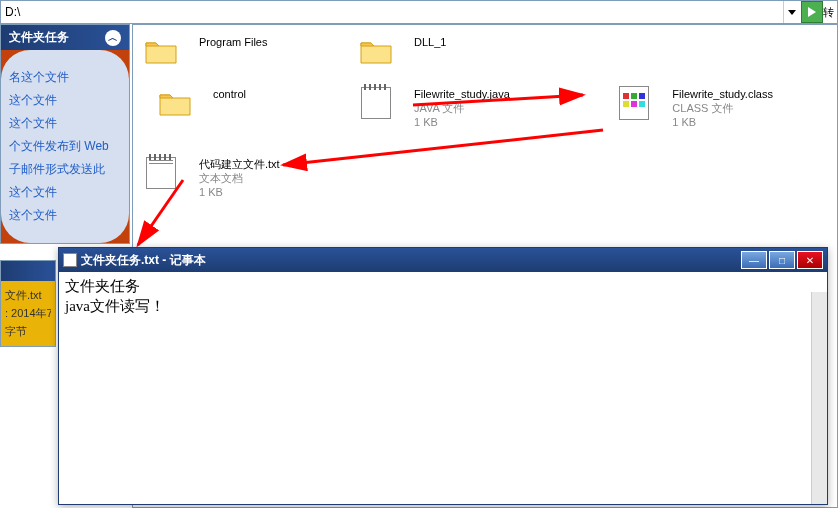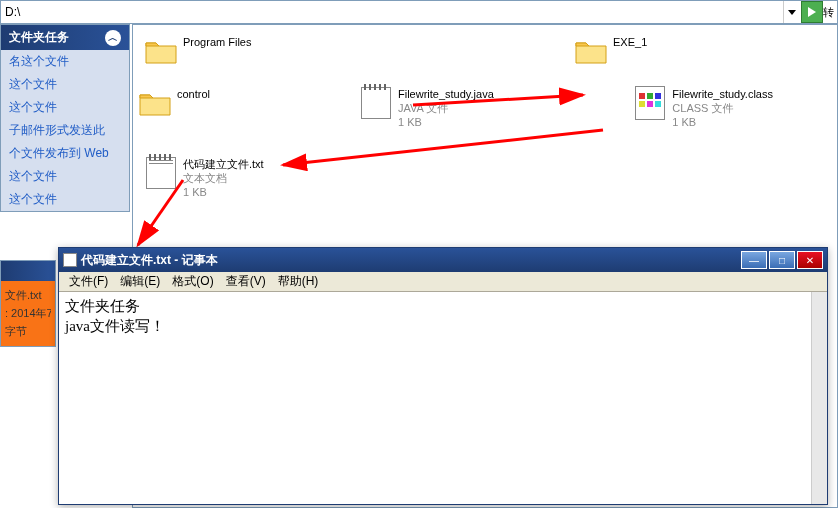--- a/index.html
+++ b/index.html
@@ -9,30 +9,30 @@
 .addr-input { flex: 1; border: none; padding: 2px 4px; font-size: 12px; outline: none; }
 .addr-drop { width: 16px; display: flex; align-items: center; justify-content: center; border-left: 1px solid #ccc; height: 100%; }
 .go-btn { width: 22px; height: 22px; margin-left: 2px; background: #4CAF50; display: flex; align-items: center; justify-content: center; border: 1px solid #2e7d32; }
 .go-arrow { width: 0; height: 0; border-top: 5px solid transparent; border-bottom: 5px solid transparent; border-left: 8px solid #fff; }
 .extra-btn { width: 14px; height: 24px; display: flex; align-items: center; font-size: 11px; }
 
 .sidebar { position: absolute; top: 24px; left: 0; width: 130px; }
 .task-panel { background: #c2410c; border: 1px solid #7f9db9; margin-bottom: 19px; }
 .task-header { background: linear-gradient(to right, #1e3c72, #2a5298); color: #fff; font-size: 12px; font-weight: bold; padding: 4px 8px; display: flex; justify-content: space-between; align-items: center; }
 .task-chevron { width: 16px; height: 16px; background: #fff; border-radius: 50%; display: flex; align-items: center; justify-content: center; color: #1e3c72; font-size: 10px; }
-.task-body { background: #d6dfef; padding: 0 0; }
+.task-body { background: #d6dfef; padding: 16px 0; border-radius: 29px; }
 .task-item { font-size: 12px; color: #215dc6; padding: 3px 8px; cursor: pointer; }
 
-.side-panel2 { position: absolute; top: 260px; left: 0; width: 56px; background: #f97316; border: 1px solid #7f9db9; }
+.side-panel2 { position: absolute; top: 260px; left: 0; width: 56px; background: #eab308; border: 1px solid #7f9db9; }
 .side-hdr2 { background: linear-gradient(to right, #1e3c72, #2a5298); height: 20px; }
 .side-info { padding: 4px; font-size: 11px; color: #333; }
 .side-info div { margin: 3px 0; white-space: nowrap; overflow: hidden; }
 
 .file-area { position: absolute; top: 24px; left: 132px; right: 0; bottom: 0; background: #fff; border: 1px solid #7f9db9; padding: 10px; }
-.file-item { position: absolute; display: flex; align-items: flex-start; gap: 4px; width: 200px; }
+.file-item { position: absolute; display: flex; align-items: flex-start; gap: 20px; width: 200px; }
 .file-icon { width: 36px; height: 32px; flex-shrink: 0; display: flex; align-items: center; justify-content: center; }
 .file-info { font-size: 11px; line-height: 14px; }
 .file-name { color: #000; }
 .file-meta { color: #888; }
 
 .folder-svg { width: 34px; height: 28px; }
 .txt-icon { width: 30px; height: 32px; border: 1px solid #888; background: #fff; position: relative; }
 .txt-icon::before { content: ""; position: absolute; top: 2px; left: 2px; right: 2px; height: 6px; background: repeating-linear-gradient(#888 0 1px, transparent 1px 3px); }
 .txt-spiral { position: absolute; top: -4px; left: 2px; right: 2px; height: 6px; background: repeating-linear-gradient(90deg, #666 0 2px, transparent 2px 5px); }
 .java-icon { width: 30px; height: 32px; border: 1px solid #888; background: #fff; position: relative; }
@@ -75,22 +75,22 @@
 <div class="sidebar">
   <div class="task-panel">
     <div class="task-header">
       <span>文件夹任务</span>
       <span class="task-chevron">︿</span>
     </div>
     <div class="task-body">
       <div class="task-item">名这个文件</div>
       <div class="task-item">这个文件</div>
       <div class="task-item">这个文件</div>
+      <div class="task-item">个文件发布到 Web</div>
       <div class="task-item">子邮件形式发送此</div>
-      <div class="task-item">个文件发布到 Web</div>
       <div class="task-item">这个文件</div>
       <div class="task-item">这个文件</div>
     </div>
   </div>
 </div>
 
 <div class="side-panel2">
   <div class="side-hdr2"></div>
   <div class="side-info">
     <div>文件.txt</div>
@@ -106,34 +106,34 @@
       <svg class="folder-svg" viewBox="0 0 34 28">
           <path d="M2 6h10l3 3h17v17H2z" fill="#fce38a" stroke="#d4a016"></path>
           <path d="M2 6h10l3 3H2z" fill="#f9c74f" stroke="#d4a016"></path>
         </svg>
     </div>
     <div class="file-info">
         <div class="file-name">Program Files</div>
       </div>
   </div>
 
-
-  <div class="file-item" style="top:10px; left:440px;">
+  <div class="file-item" style="top:10px; left:225px;">
     <div class="file-icon">
       <svg class="folder-svg" viewBox="0 0 34 28">
           <path d="M2 6h10l3 3h17v17H2z" fill="#fce38a" stroke="#d4a016"></path>
           <path d="M2 6h10l3 3H2z" fill="#f9c74f" stroke="#d4a016"></path>
         </svg>
     </div>
     <div class="file-info">
-        <div class="file-name">EXE_1</div>
-      </div>
-  </div>
-
-  <div class="file-item" style="top:62px; left:4px;">
+        <div class="file-name">DLL_1</div>
+      </div>
+  </div>
+
+
+  <div class="file-item" style="top:62px; left:24px;">
     <div class="file-icon">
       <svg class="folder-svg" viewBox="0 0 34 28">
           <path d="M2 6h10l3 3h17v17H2z" fill="#fce38a" stroke="#d4a016"></path>
           <path d="M2 6h10l3 3H2z" fill="#f9c74f" stroke="#d4a016"></path>
         </svg>
     </div>
     <div class="file-info">
         <div class="file-name">control</div>
       </div>
   </div>
@@ -204,30 +204,23 @@
           <path d="M0,0 L0,6 L9,3 z" fill="red"></path>
         </marker>
       </defs>
     <line x1="50" y1="5" x2="5" y2="70" stroke="red" stroke-width="3" marker-end="url(#ah3)"></line>
   </svg>
 </div>
 
 <div class="notepad">
   <div class="np-title">
     <div class="np-title-icon"></div>
-    <div class="np-title-text">代码建立文件.txt - 记事本</div>
+    <div class="np-title-text">文件夹任务.txt - 记事本</div>
     <div class="np-btns">
       <div class="np-btn np-min">—</div>
       <div class="np-btn np-max">□</div>
       <div class="np-btn np-close">✕</div>
     </div>
   </div>
-  <div class="np-menu">
-    <span>文件(F)</span>
-    <span>编辑(E)</span>
-    <span>格式(O)</span>
-    <span>查看(V)</span>
-    <span>帮助(H)</span>
-  </div>
   <div class="np-body">文件夹任务
 java文件读写！</div>
   <div class="np-scroll"></div>
 </div>
 
 </body></html>

